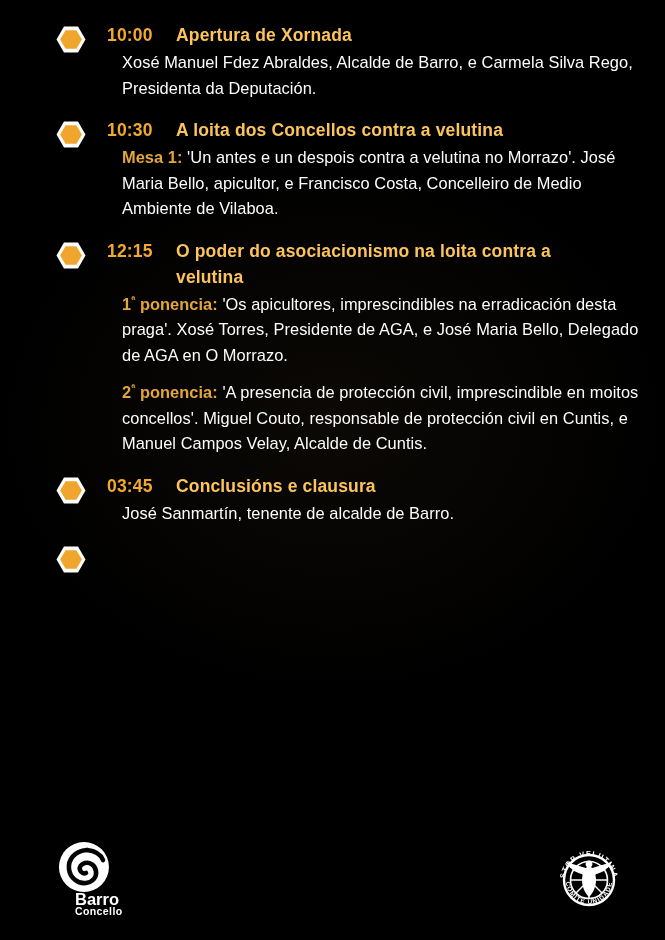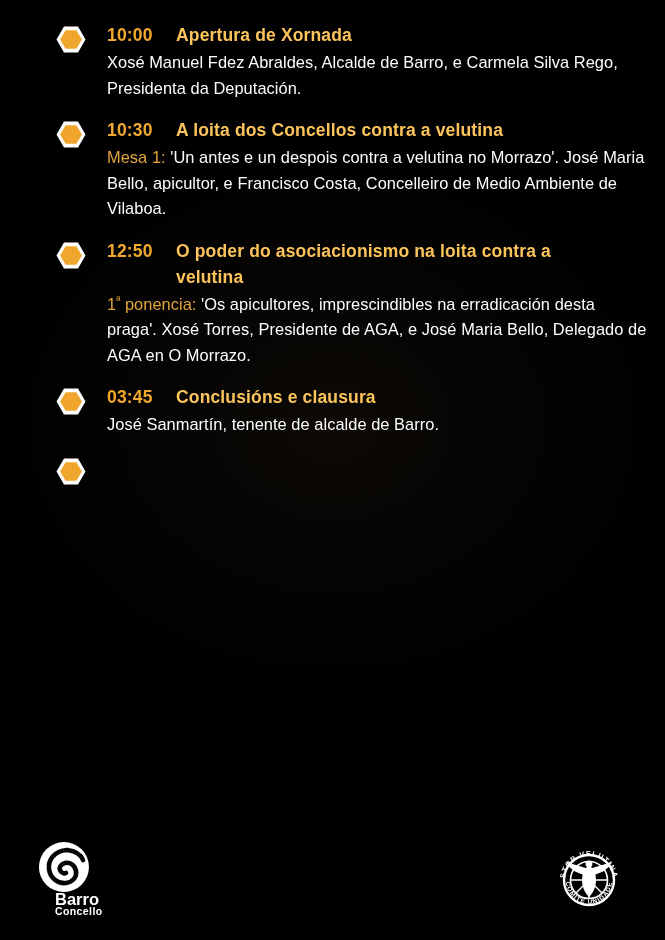--- a/index.html
+++ b/index.html
@@ -73,45 +73,45 @@
     color: #fcc45a;
   }
 
   .body {
     color: #fdfdfd;
     font-size: 16.4px;
     line-height: 25.5px;
     letter-spacing: 0.05px;
     margin-top: 1px;
   }
-  .body p { margin: 0 0 1px 0; }
+  .body p { margin: 0 0 1px 15px; }
   .body p + p { margin-top: 13px; }
   .body .lbl {
     color: #e3a63b;
-    font-weight: normal;
+    font-weight: bold;
   }
   .body .lbl sup {
     font-size: 11px;
     vertical-align: super;
     line-height: 0;
   }
 
   .tight .body p + p { margin-top: 12px; }
 
   
   #footer {
     position: absolute;
     left: 0;
     bottom: 0;
     width: 665px;
     height: 110px;
   }
   #logo-barro {
     position: absolute;
-    left: 36px;
+    left: 56px;
     top: 10px;
     width: 86px;
     height: 76px;
   }
   #logo-stop {
     position: absolute;
     right: 36px;
     top: 8px;
     width: 80px;
     height: 80px;
@@ -148,23 +148,24 @@
           <p><span class="lbl">Mesa 1:</span> <span>'Un antes e un despois contra a velutina no Morrazo'. José Maria Bello, apicultor, e Francisco Costa, Concelleiro de Medio Ambiente de Vilaboa.</span></p>
         </div>
       </div>
       <div class="entry tight">
         <div class="hex">
           <svg viewBox="0 0 32 29" xmlns="http://www.w3.org/2000/svg">
             <polygon points="9,1.5 23,1.5 30.5,14.5 23,27.5 9,27.5 1.5,14.5" fill="#ffffff"></polygon>
             <polygon points="10.6,5.2 21.4,5.2 26.9,14.5 21.4,23.8 10.6,23.8 5.1,14.5" fill="#f0a62c"></polygon>
           </svg>
         </div>
-        <div class="head"><span class="time">12:50</span><span class="title">O poder do asociacionismo na loita contra a velutina</span></div>
+        <div class="head"><span class="time">12:15</span><span class="title">O poder do asociacionismo na loita contra a velutina</span></div>
         <div class="body">
           <p><span class="lbl"><span>1</span><sup>ª</sup><span> ponencia:</span></span> <span>'Os apicultores, imprescindibles na erradicación desta praga'. Xosé Torres, Presidente de AGA, e José Maria Bello, Delegado de AGA en O Morrazo.</span></p>
+          <p><span class="lbl"><span>2</span><sup>ª</sup><span> ponencia:</span></span> <span>'A presencia de protección civil, imprescindible en moitos concellos'. Miguel Couto, responsable de protección civil en Cuntis, e Manuel Campos Velay, Alcalde de Cuntis.</span></p>
         </div>
       </div>
       <div class="entry">
         <div class="hex">
           <svg viewBox="0 0 32 29" xmlns="http://www.w3.org/2000/svg">
             <polygon points="9,1.5 23,1.5 30.5,14.5 23,27.5 9,27.5 1.5,14.5" fill="#ffffff"></polygon>
             <polygon points="10.6,5.2 21.4,5.2 26.9,14.5 21.4,23.8 10.6,23.8 5.1,14.5" fill="#f0a62c"></polygon>
           </svg>
         </div>
         <div class="head"><span class="time">03:45</span><span class="title">Conclusións e clausura</span></div>

